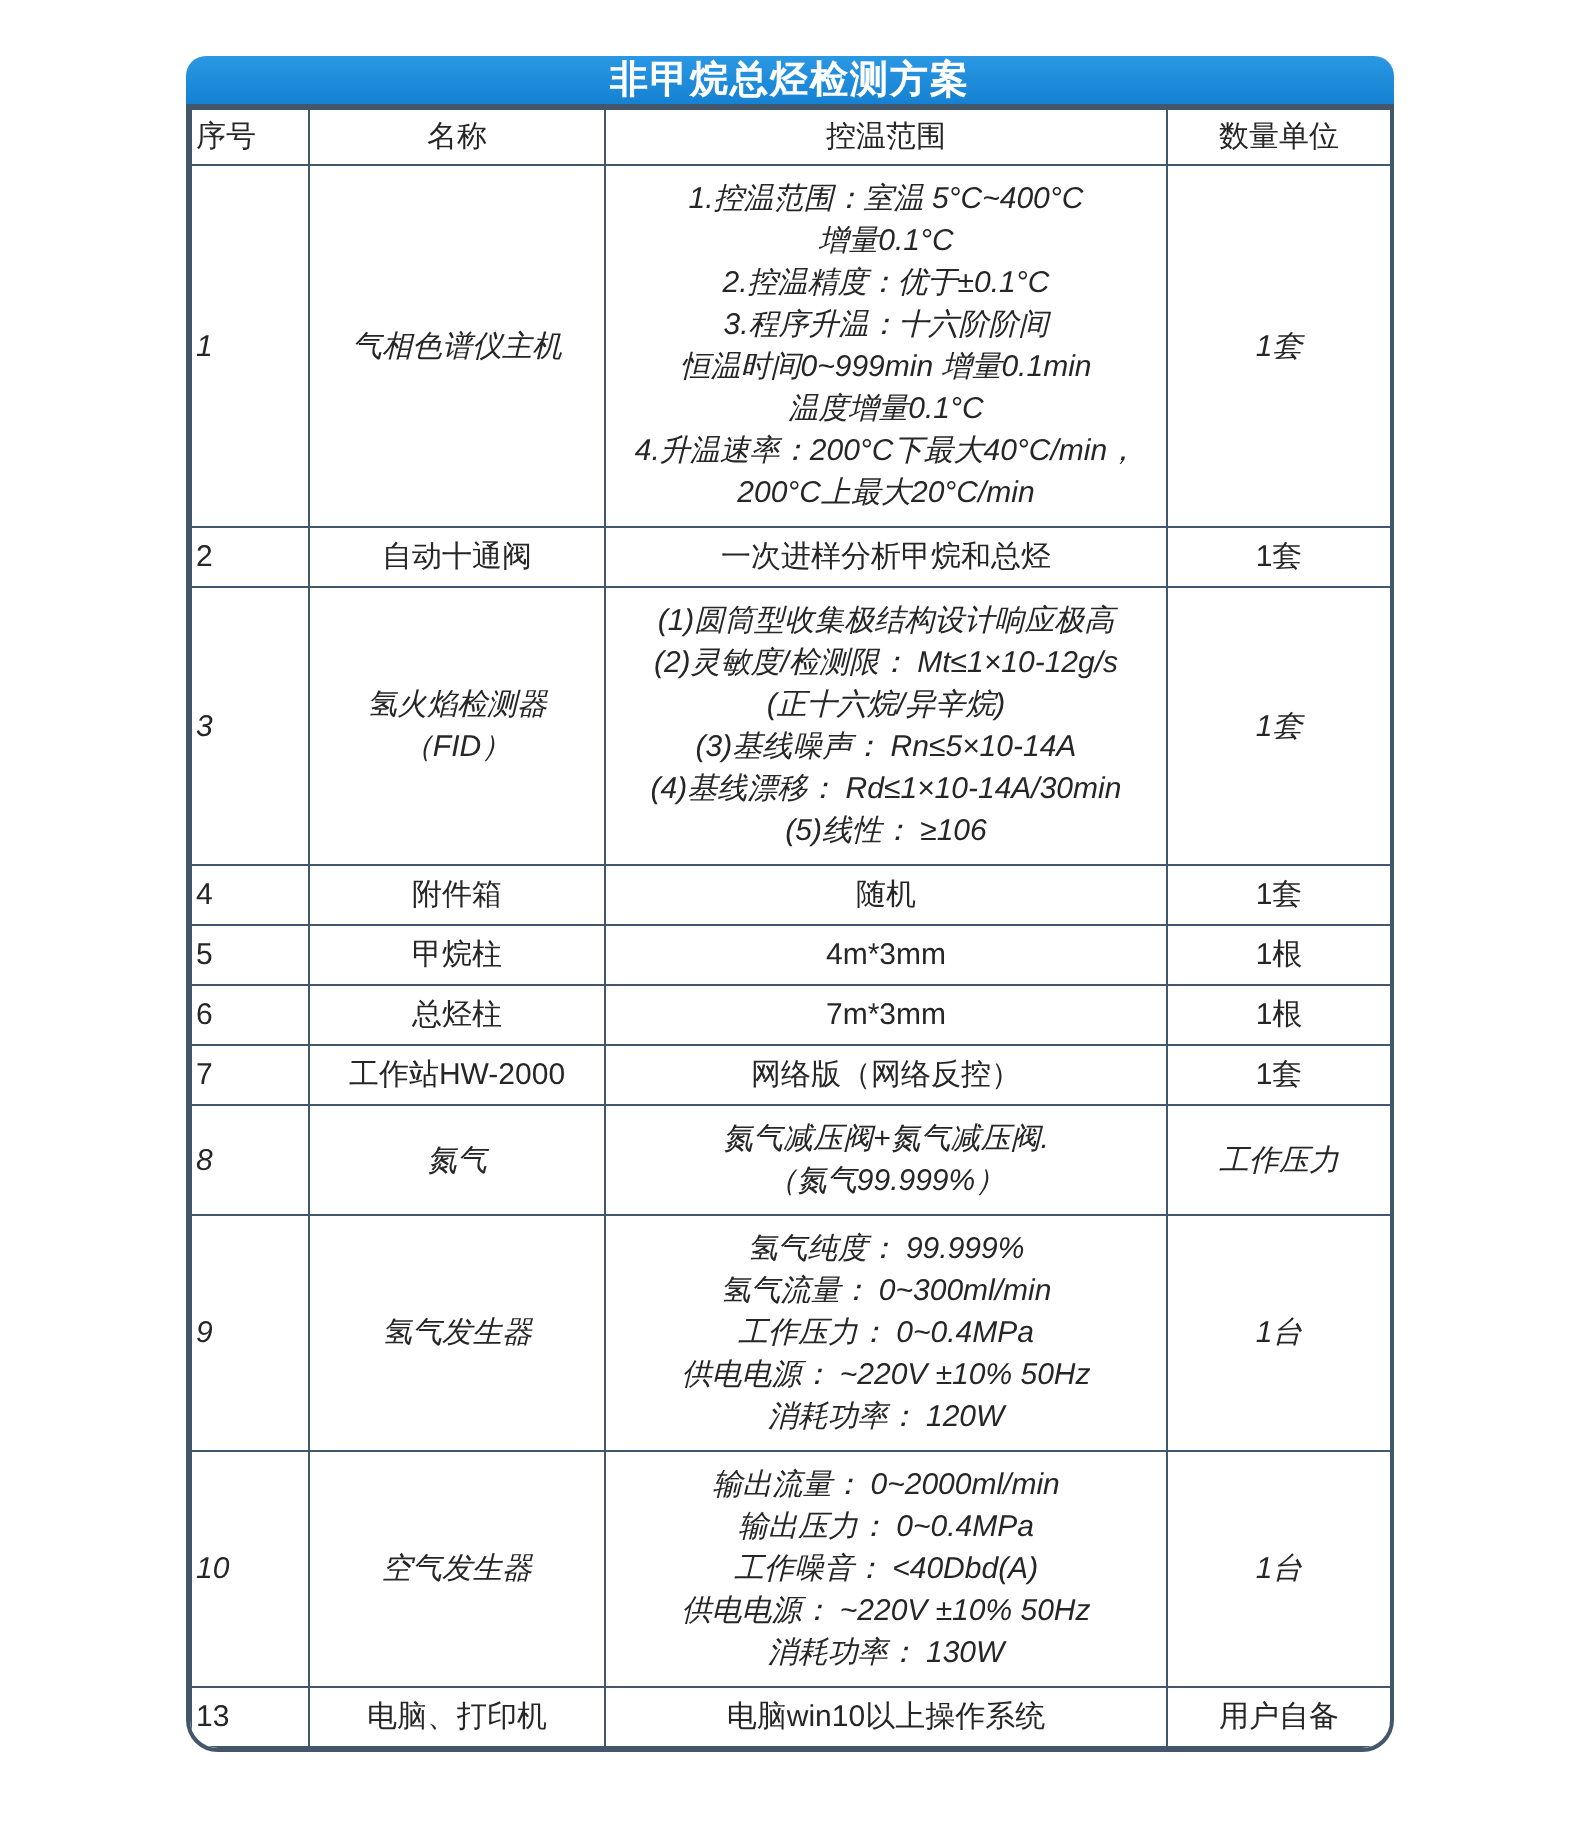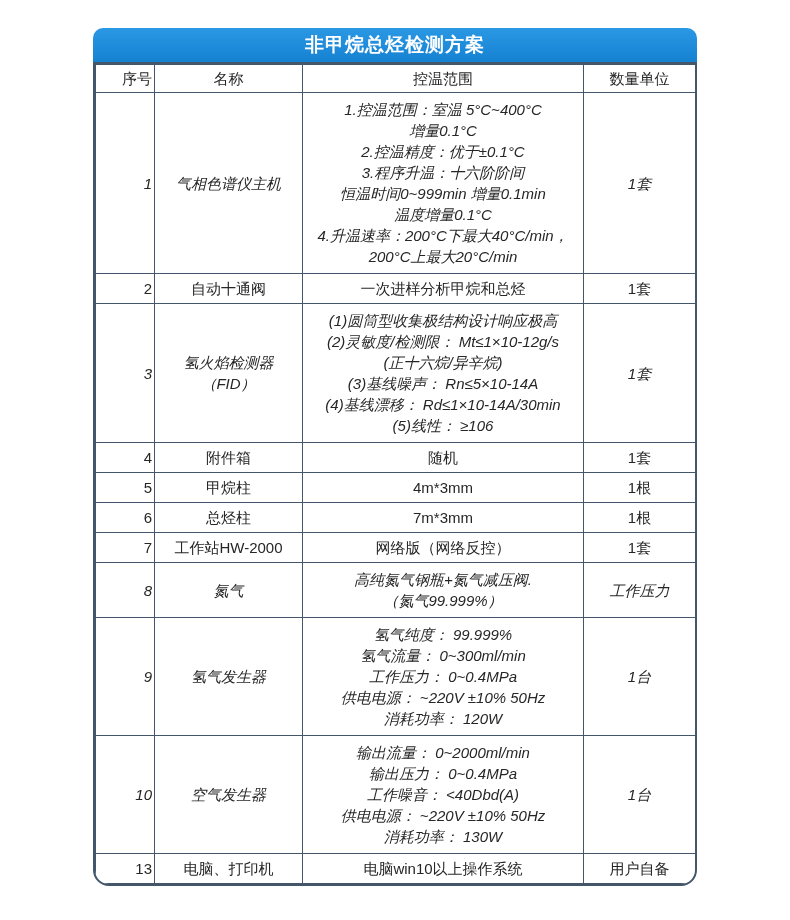--- a/index.html
+++ b/index.html
@@ -10,21 +10,21 @@
   }
   html,body{margin:0;padding:0;}
   body{
     width:790px;height:920px;background:#ffffff;position:relative;
     font-family:"Liberation Sans","DejaVu Sans",sans-serif;
     color:var(--text);
     -webkit-font-smoothing:antialiased;
   }
   .card{position:absolute;left:93px;top:28px;width:604px;}
   .banner{
-    height:34px;
+    height:24px;
     background:linear-gradient(180deg,var(--banner-top) 0%,var(--banner-bottom) 100%);
     border-radius:10px 10px 0 0;
     display:flex;align-items:center;justify-content:center;
   }
   .banner .title{
     color:#ffffff;font-size:19px;font-weight:bold;letter-spacing:1px;
   }
   .tbl-wrap{
     border:2px solid var(--border);
     border-radius:0 0 16px 16px;
@@ -41,21 +41,21 @@
     padding:4px 10px;
     font-size:15px;
     line-height:21px;
     font-weight:normal;
     text-align:center;
     vertical-align:middle;
     color:var(--text);
     overflow:hidden;
   }
   thead th{height:20px;padding-top:3px;padding-bottom:3px;}
-  td.no,th.no{text-align:right;padding-left:2px;padding-right:2px;}
+  td.no,th.no{text-align:left;padding-left:2px;padding-right:2px;}
   td.spec{white-space:pre-wrap;}
   tr.tall td{padding-top:6px;padding-bottom:6px;font-style:italic;}
 </style>
 </head>
 <body>
 
 <div class="card">
   <div class="banner">
     <span class="title">非甲烷总烃检测方案</span>
   </div>
@@ -126,21 +126,21 @@
           </tr>
           <tr>
             <td class="no">7</td>
             <td>工作站HW-2000</td>
             <td class="spec">网络版（网络反控）</td>
             <td>1套</td>
           </tr>
           <tr class="tall">
             <td class="no">8</td>
             <td>氮气</td>
-            <td class="spec">高纯氮气钢瓶+氮气减压阀.
+            <td class="spec">氮气减压阀+氮气减压阀.
 （氮气99.999%）</td>
             <td>工作压力</td>
           </tr>
           <tr class="tall">
             <td class="no">9</td>
             <td>氢气发生器</td>
             <td class="spec">氢气纯度： 99.999%
 氢气流量： 0~300ml/min
 工作压力： 0~0.4MPa
 供电电源： ~220V ±10% 50Hz

